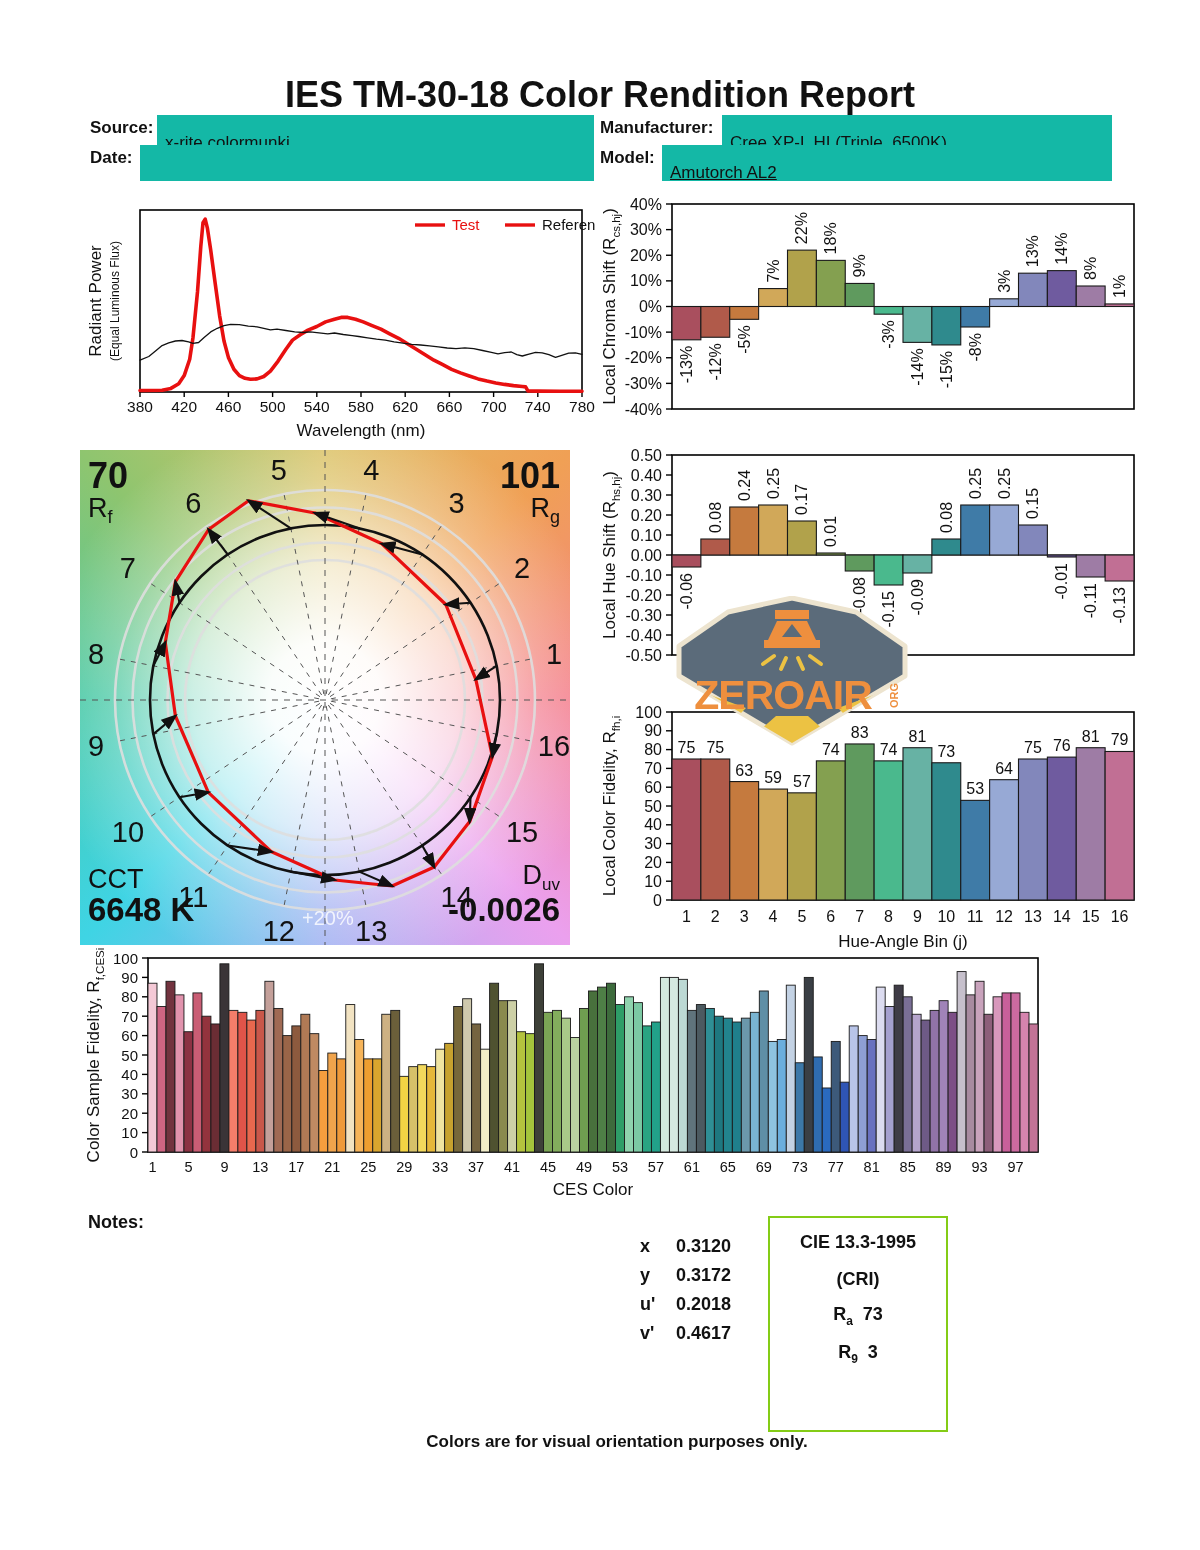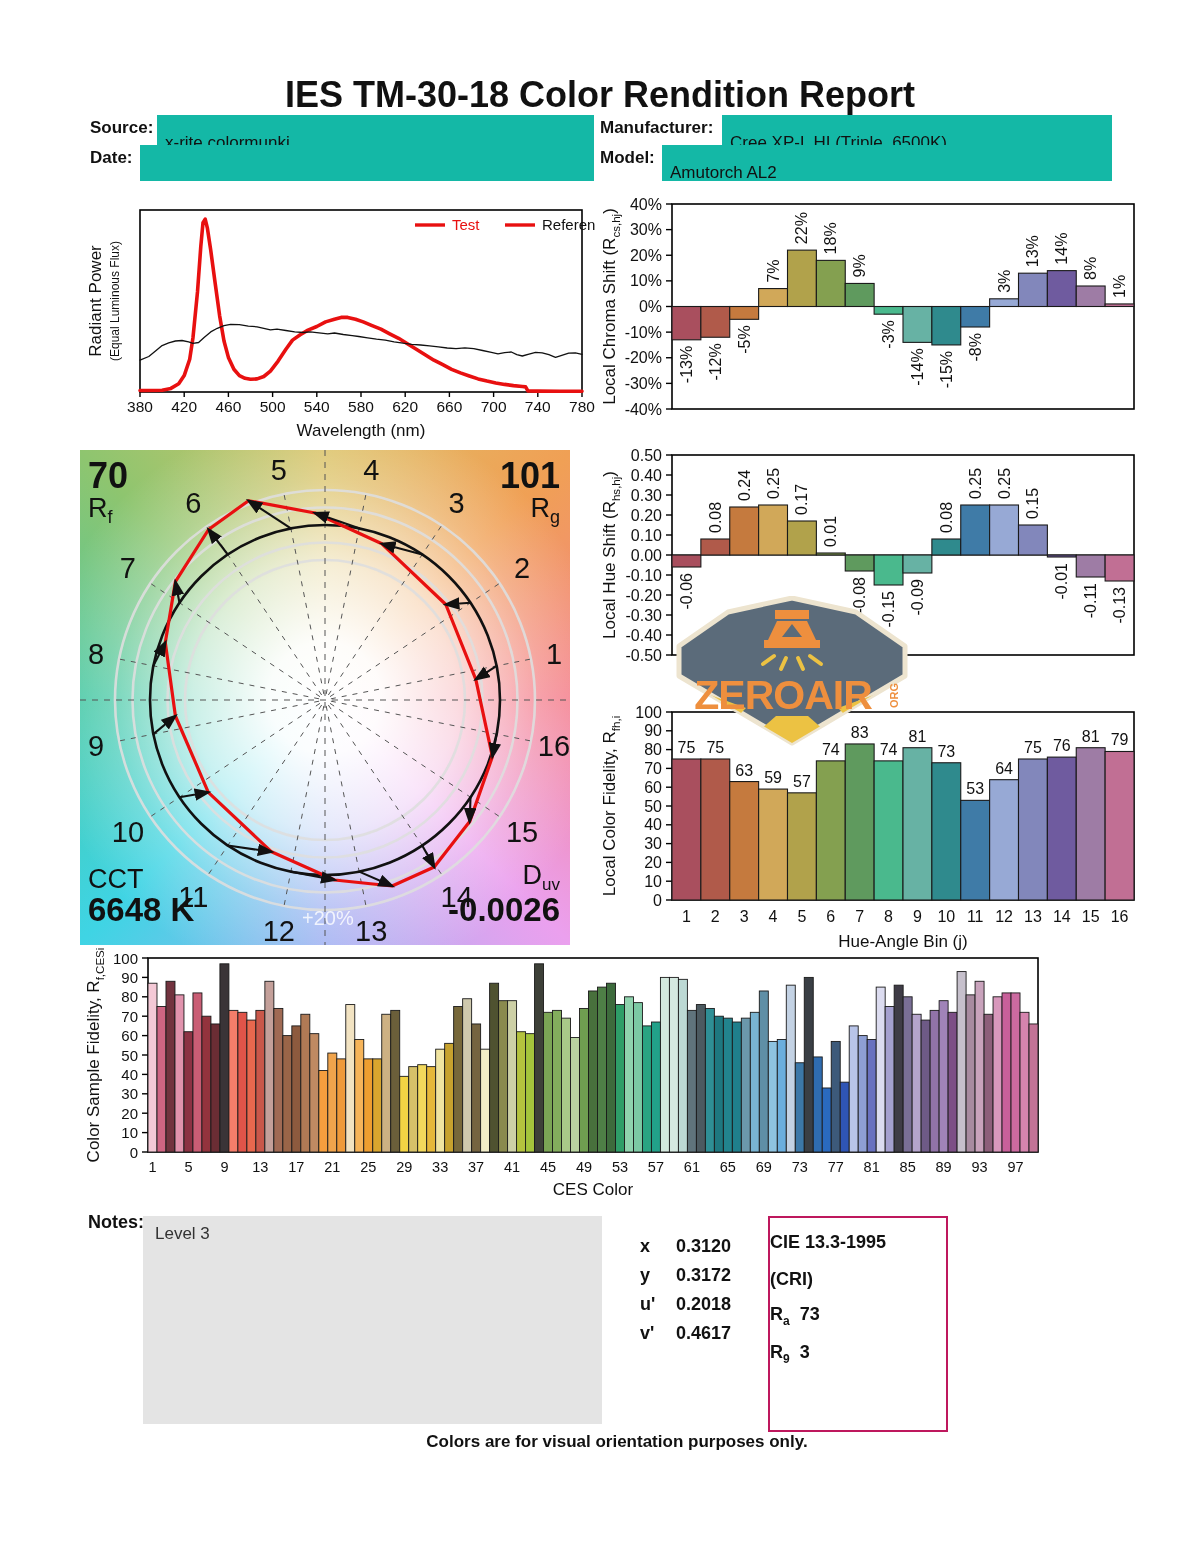--- a/index.html
+++ b/index.html
@@ -9,21 +9,21 @@
   #title{left:0;top:74px;width:1200px;text-align:center;font-size:36px;font-weight:bold;}
   .meta-label{font-size:17px;font-weight:bold;}
   .meta-box{background:#14b8a6;font-size:17px;padding:18px 8px;box-sizing:border-box;}
   #src-label{left:90px;top:118px;}
   #src-box{left:157px;top:115px;width:437px;height:26px;}
   #mfr-label{left:600px;top:118px;}
   #mfr-box{left:722px;top:115px;width:390px;height:26px;}
   #date-label{left:90px;top:148px;}
   #date-box{left:140px;top:145px;width:454px;height:26px;}
   #model-label{left:600px;top:148px;}
-  #model-box{left:662px;top:145px;width:450px;height:16px;}
+  #model-box{left:662px;top:145px;width:450px;height:16px;text-decoration:underline;}
   svg text{font-family:"Liberation Sans", sans-serif;}
   
   #cvg{left:80px;top:450px;width:490px;height:495px;
     background:
       radial-gradient(circle at 50% 50%, #ffffff 0%, rgba(255,255,255,0.97) 16%, rgba(255,255,255,0.72) 38%, rgba(255,255,255,0.25) 62%, rgba(255,255,255,0) 82%),
       conic-gradient(from 0deg at 50% 50%, #dcc46a 0%, #f0a055 12.5%, #f4808d 25%, #eba0ee 37.5%, #a2b2f2 50%, #3fd4e4 62.5%, #46c8a4 75%, #8ec56f 87.5%, #dcc46a 100%);}
   #cvg-svg{position:absolute;left:0;top:0;}
   .cvg-txt{position:absolute;line-height:1.02;}
   #cvg-rf{left:8px;top:8px;}
   #cvg-rg{right:10px;top:8px;text-align:right;}
@@ -41,22 +41,22 @@
   
   #badge{left:676px;top:596px;width:232px;height:150px;}
   
   #notes-label{left:88px;top:1212px;font-size:18px;font-weight:bold;}
   #notes-box{left:143px;top:1216px;width:459px;height:208px;background:#e4e4e4;
              font-size:17px;color:#333;padding:8px 12px;box-sizing:border-box;}
   #chroma-coords{left:640px;top:1232px;font-size:18px;font-weight:bold;}
   #chroma-coords table{border-collapse:collapse;}
   #chroma-coords td{padding:4px 0;}
   #chroma-coords td.k{width:36px;}
-  #cie-box{left:768px;top:1216px;width:176px;height:212px;border:2px solid #be185d;
-           text-align:left;font-size:18px;font-weight:bold;}
+  #cie-box{left:768px;top:1216px;width:176px;height:212px;border:2px solid #84cc16;
+           text-align:center;font-size:18px;font-weight:bold;}
   #cie-box .t{margin-top:14px;}
   #cie-box .s{margin-top:16px;}
   #cie-box .r{margin-top:14px;}
   #cie-box sub{font-size:12px;}
   #footer{left:0;top:1432px;width:1200px;text-align:center;font-size:17px;font-weight:bold;padding-left:17px;}
 </style>
 </head>
 <body>
 
 <div id="page">
@@ -562,21 +562,20 @@
       <text x="788.6868686868687" y="226" font-size="14.5" fill="#111" text-anchor="middle">81</text>
       <text x="824.6464646464647" y="226" font-size="14.5" fill="#111" text-anchor="middle">85</text>
       <text x="860.6060606060606" y="226" font-size="14.5" fill="#111" text-anchor="middle">89</text>
       <text x="896.5656565656566" y="226" font-size="14.5" fill="#111" text-anchor="middle">93</text>
       <text x="932.5252525252525" y="226" font-size="14.5" fill="#111" text-anchor="middle">97</text>
       <text x="510" y="249" font-size="17" fill="#111" text-anchor="middle">CES Color</text>
       <text transform="translate(16,109) rotate(-90)" text-anchor="middle" font-size="17" fill="#111"><tspan>Color Sample Fidelity, R</tspan><tspan font-size="11.56" dy="5">f,CESi</tspan></text>
     </svg>
 
   <span id="notes-label" class="abs">Notes:</span>
-  <div id="notes-box" class="abs">Level 3</div>
 
   <div id="chroma-coords" class="abs">
     <table>
       <tbody>
           <tr>
             <td class="k">x</td>
             <td>0.3120</td>
           </tr>
       <tr>
             <td class="k">y</td>

